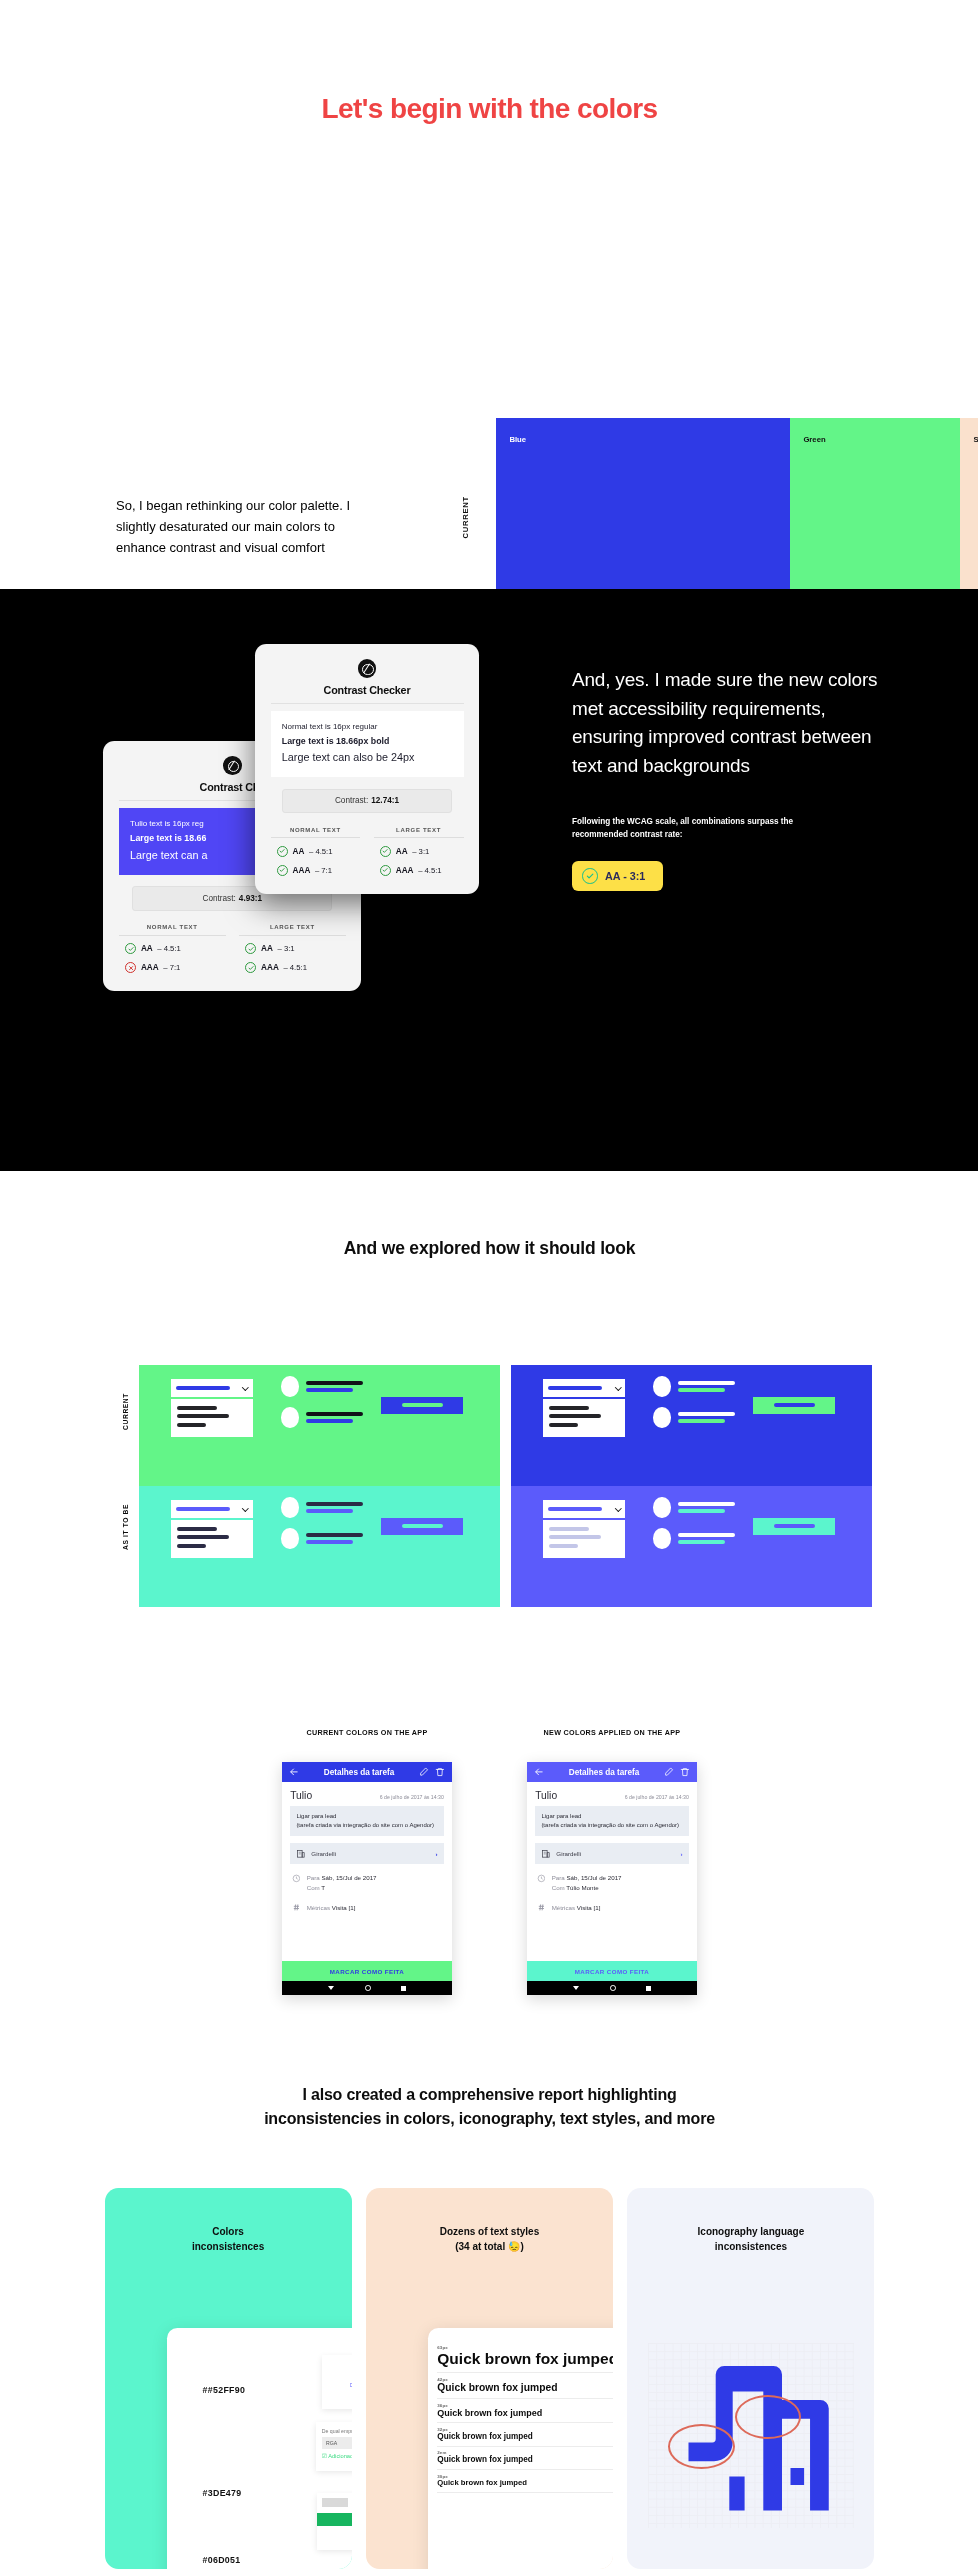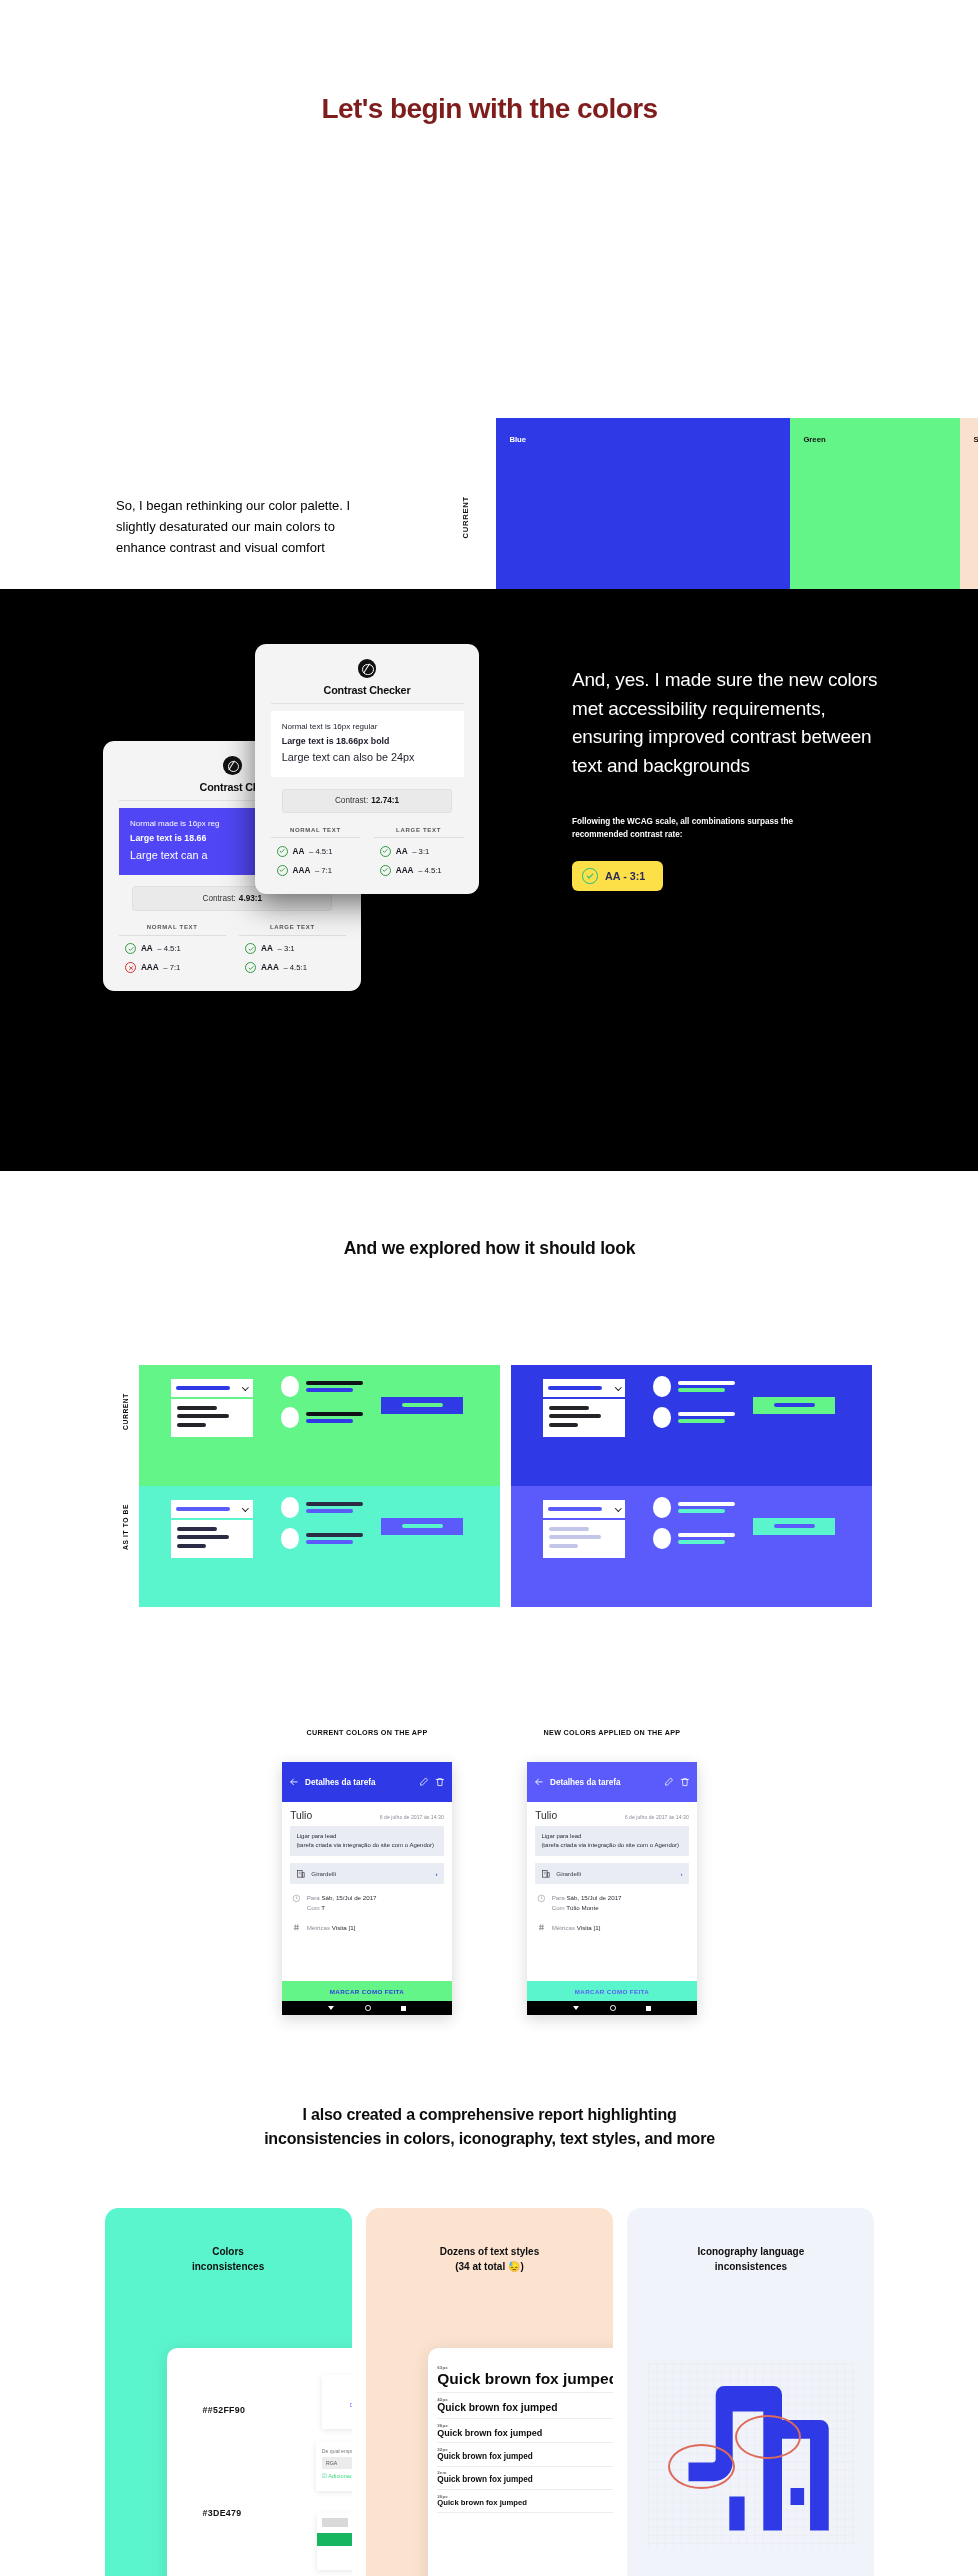--- a/index.html
+++ b/index.html
@@ -13,21 +13,21 @@
   }
   .page { width: 979px; position: relative; }
 
   
   .s1 { width: 979px; padding-top: 93px; background:#fff; }
   .h1 {
     text-align: center;
     font-size: 28px;
     font-weight: 700;
     letter-spacing: -0.6px;
-    color: #7f1d1d;
+    color: #ef4444;
   }
 
   
   .s2 { width:979px; height: 412px; position: relative; margin-top: 52px; }
   .s2-copy {
     position: absolute; left: 116px; top: 350px;
     transform: translateY(-50%);
     width: 268px;
     font-size: 13px;
     line-height: 1.62;
@@ -159,21 +159,21 @@
   .mk-btn { position:absolute; left:242px; top:32px; width:82px; height:16.5px;
             display:flex; align-items:center; justify-content:center; }
   .mk-btnbar { height:3.6px; width:41px; border-radius:2.1px; }
 
   
   .s5 { width:979px; background:#fff; padding-top:82px; }
   .phones { display:flex; justify-content:center; gap:75px; }
   .phonewrap { width:170px; }
   .phonecap { text-align:center; font-size:7.2px; font-weight:700; letter-spacing:0.3px; margin-bottom:25px; }
   .phone { width:170px; background:#fff; box-shadow:0 3.6px 14.4px rgba(0,0,0,.16); }
-  .appbar { height:40px; display:flex; align-items:center; gap:6px; padding:0 7.2px; }
+  .appbar { height:20px; display:flex; align-items:center; gap:6px; padding:0 7.2px;text-align:center; }
   .appbar .ttl { color:#fff; font-size:8.2px; font-weight:700; flex:1; }
   .ic { width:9.8px; height:9.8px; display:block; }
   .appbody { padding:8.2px 8.2px 0; }
   .r1 { display:flex; align-items:baseline; justify-content:space-between; }
   .r1 .nm { font-size:10.3px; color:#2b2b35; }
   .r1 .dt { font-size:5.2px; color:#8d8d99; }
   .descbox { background:#e9edf3; padding:5.7px 6.2px; margin-top:5.2px; font-size:6px; line-height:1.5; color:#2b2b35; }
   .rowbox { background:#e9edf3; margin-top:7.2px; padding:5.7px 6.2px; display:flex; align-items:center; gap:5.2px; font-size:6.2px; color:#3a3a46; }
   .rowbox .chev { margin-left:auto; font-weight:700; }
   .metarow { display:flex; gap:6.2px; margin-top:9.3px; padding-left:1.5px; align-items:flex-start; }
@@ -254,21 +254,21 @@
   </section>
 
   <section class="s3">
     <div class="cards">
 
       <div class="cc-card cc-back">
         <div class="cc-logo"></div>
         <div class="cc-title">Contrast Che</div>
         <div class="cc-rule"></div>
         <div class="cc-sample blue">
-          <div class="cc-s1">Normal made is 16px reg</div>
+          <div class="cc-s1">Tulio text is 16px reg</div>
           <div class="cc-s2">Large text is 18.66</div>
           <div class="cc-s3">Large text can a</div>
         </div>
         <div class="cc-contrast">
           <span>Contrast:</span><b>4.93:1</b>
         </div>
         <div class="cc-cols">
           <div class="cc-col">
             <div class="cc-colhead">NORMAL TEXT</div>
             <div id="back-normal">

